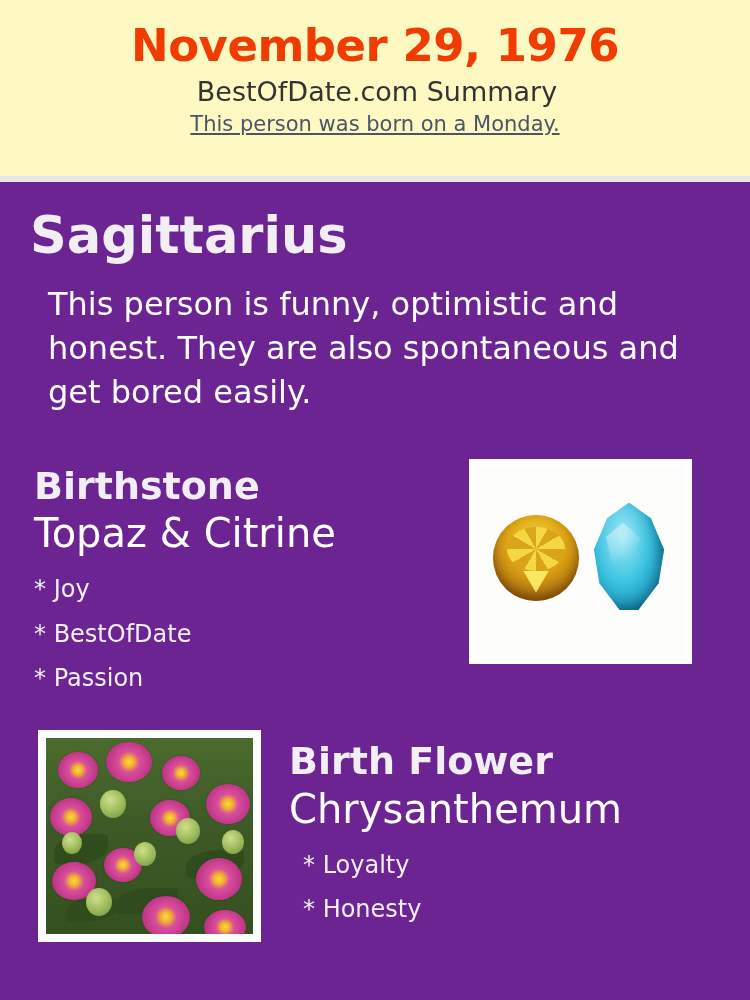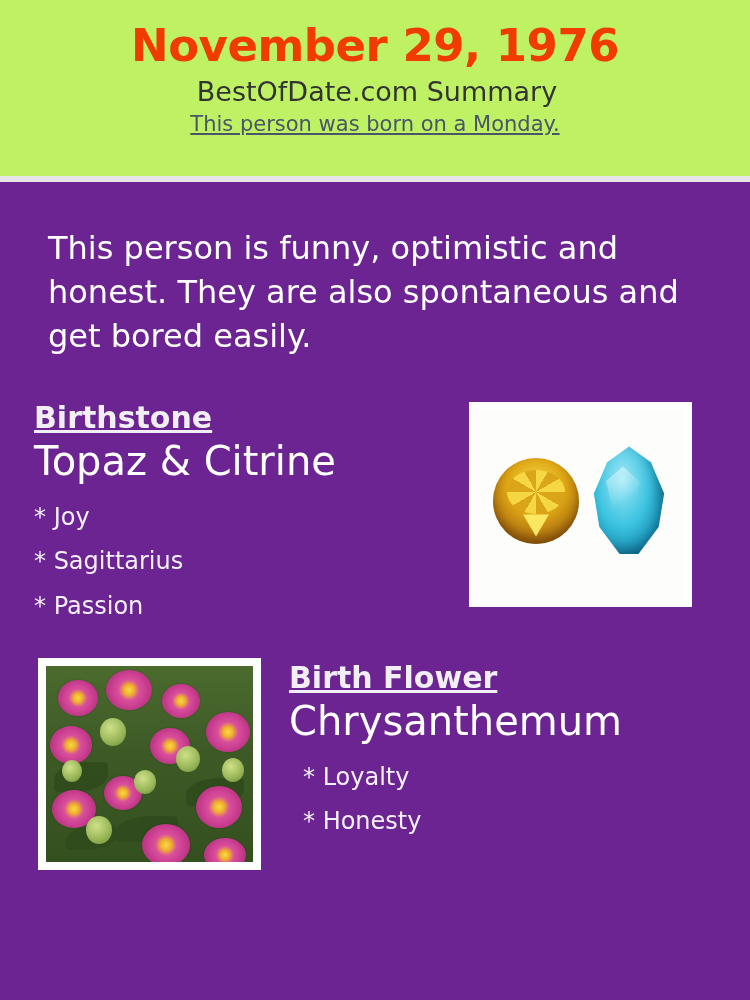--- a/index.html
+++ b/index.html
@@ -17,21 +17,21 @@
   .page {
     position: relative;
     width: 750px;
     height: 1000px;
     background: #ffffff;
     box-sizing: border-box;
   }
 
   
   .header {
-    background: #bef264;
+    background: #fef9c3;
     padding: 20px 0 14px 0;
     text-align: center;
     border-bottom: 6px solid #e6e6e6;
     height: 182px;
     box-sizing: border-box;
   }
   .header-date {
     color: #f03c02;
     font-size: 45px;
     font-weight: bold;
@@ -83,26 +83,25 @@
   .stone-row {
     display: flex;
     align-items: flex-start;
     margin-top: 42px;
   }
   .stone-text {
     flex: 1 1 auto;
     padding-left: 4px;
   }
   .block-title {
-    font-size: 30px;
+    font-size: 38px;
     font-weight: bold;
-    margin: 1px 0 2px 0;
+    margin: 8px 0 2px 0;
     line-height: 1.12;
     color: #f2eef5;
-    text-decoration: underline;
   }
   .block-sub {
     font-size: 40px;
     margin: 0 0 10px 0;
     line-height: 1.2;
     color: #ffffff;
   }
   .bullet {
     font-size: 24px;
     line-height: 1.85;
@@ -255,28 +254,29 @@
 <div class="page">
 
   <div class="header">
     <div class="header-date">November 29, 1976</div>
     <div class="header-sub">BestOfDate.com Summary</div>
     <div class="header-note">This person was born on a Monday.</div>
   </div>
 
   <div class="panel">
 
+    <div class="zodiac-name">Sagittarius</div>
     <div class="zodiac-desc">This person is funny, optimistic and honest. They are also spontaneous and get bored easily.</div>
 
     <div class="stone-row">
       <div class="stone-text">
         <div class="block-title">Birthstone</div>
         <div class="block-sub">Topaz &amp; Citrine</div>
         <div class="bullet">* Joy</div>
-        <div class="bullet">* Sagittarius</div>
+        <div class="bullet">* BestOfDate</div>
         <div class="bullet">* Passion</div>
       </div>
       <div class="photo-frame stone-frame">
         <div class="stone-art">
           <div class="gem-citrine"></div>
           <div class="gem-topaz"></div>
         </div>
       </div>
     </div>
 

